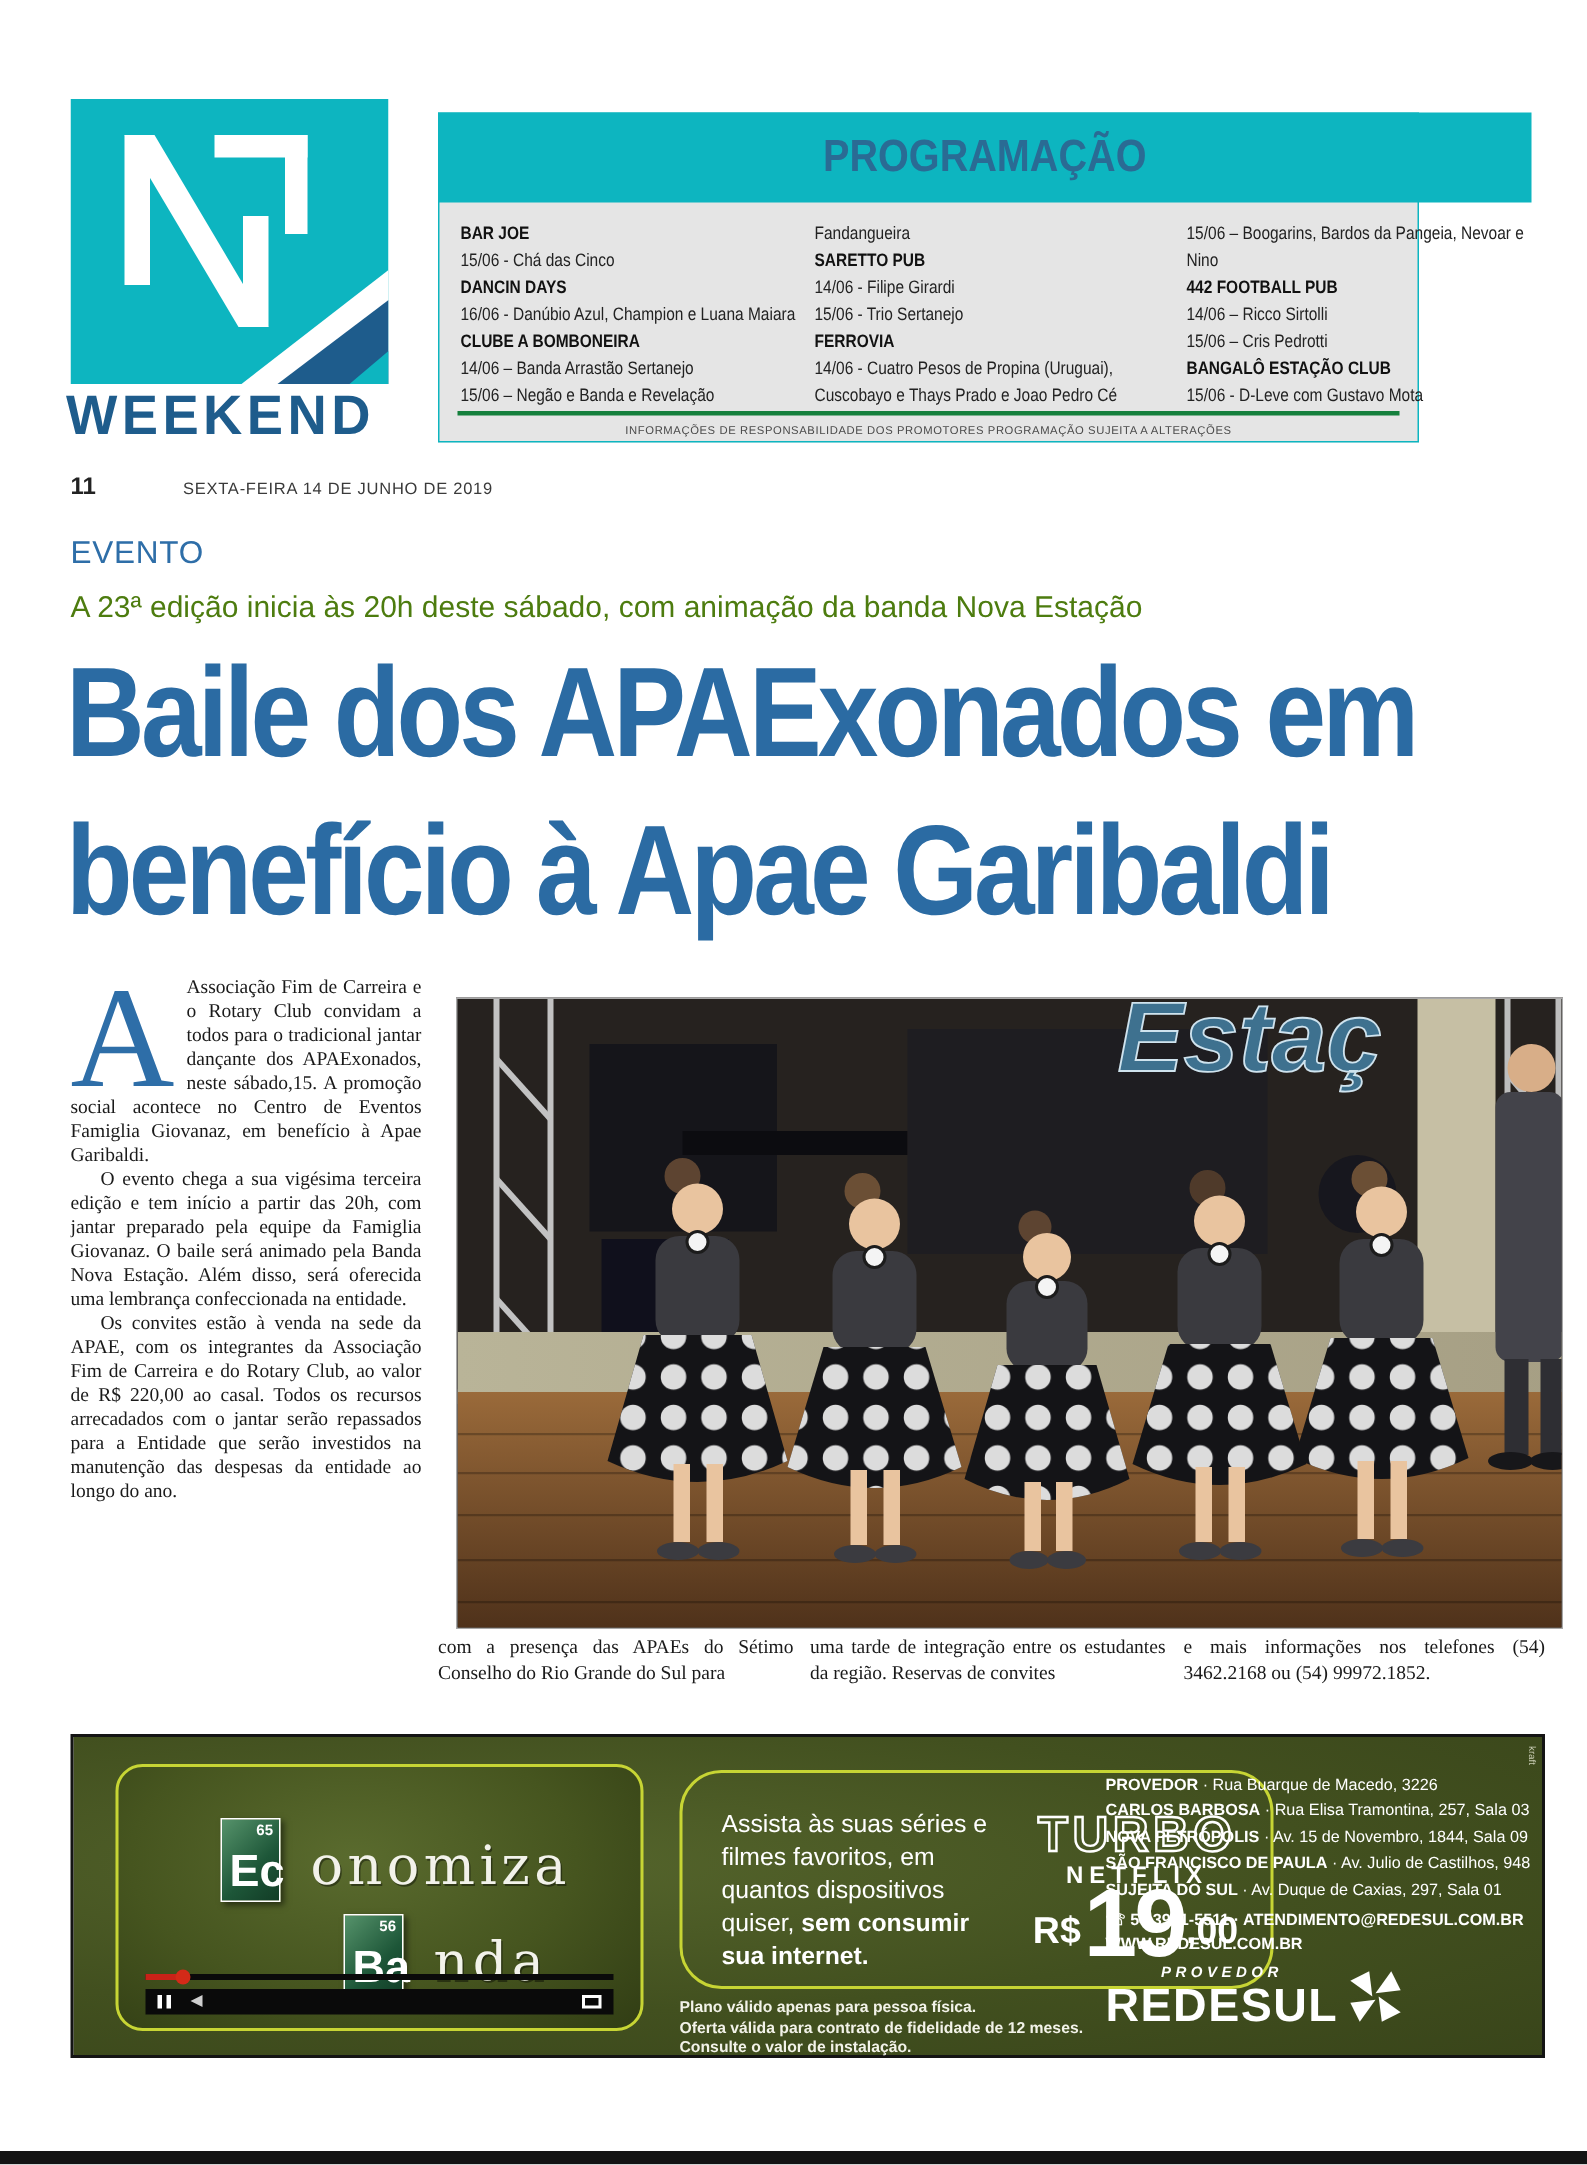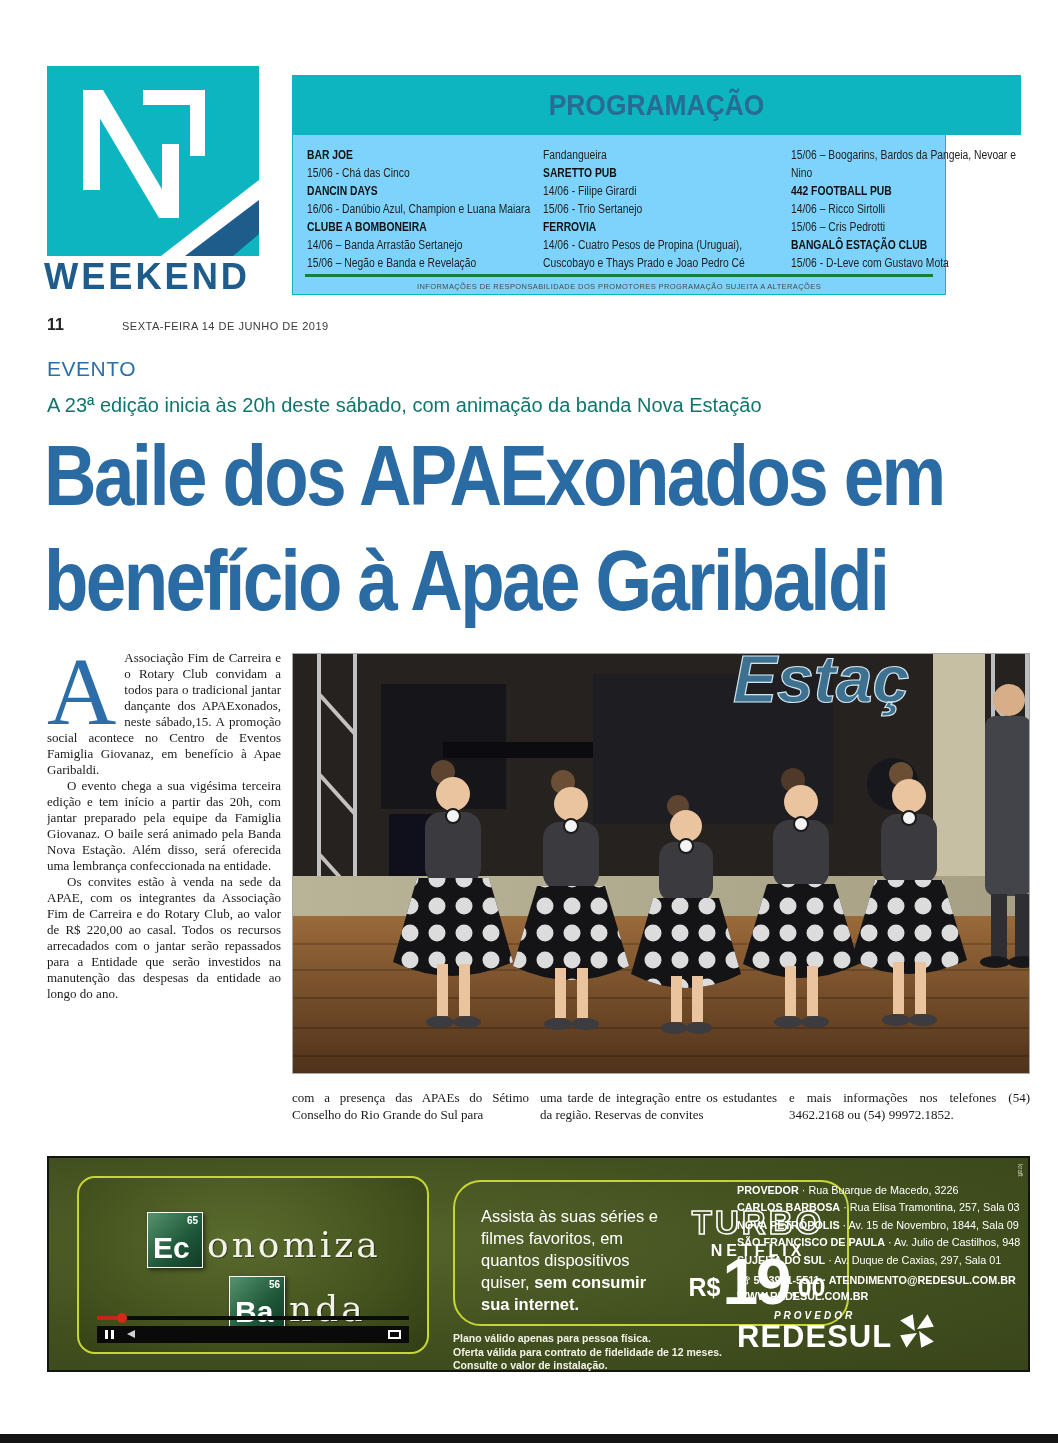--- a/index.html
+++ b/index.html
@@ -8,70 +8,70 @@
 
   
   .logo{position:absolute;left:47px;top:66px;width:212px;height:190px;}
   .weekend{position:absolute;left:44px;top:256px;width:230px;font-size:37px;font-weight:bold;
            color:#1e5c8c;letter-spacing:3px;transform:scaleX(0.98);transform-origin:left top;white-space:nowrap;}
   .pageno{position:absolute;left:47px;top:316px;font-size:16px;font-weight:bold;color:#222;}
   .dateline{position:absolute;left:122px;top:320px;font-size:11px;color:#3a3a3a;letter-spacing:0.5px;}
 
   
   .progbox{position:absolute;left:292px;top:75px;width:654px;height:220px;
-           border:1.5px solid #0db5c0;box-sizing:border-box;background:#7dd3fc;}
+           border:1.5px solid #0db5c0;box-sizing:border-box;background:#e5e5e5;}
   .progband{position:absolute;left:-1.5px;top:-1.5px;width:729px;height:60px;background:#0db5c0;
             display:flex;align-items:center;justify-content:center;}
   .progtitle{font-size:30px;font-weight:bold;color:#2a6b94;letter-spacing:0px;
              transform:scaleX(0.88);white-space:nowrap;}
   .progbody{position:absolute;left:0;top:60px;right:0;bottom:0;}
   .progcol{position:absolute;top:10px;font-size:12px;line-height:18px;color:#222;
            transform:scaleX(0.86);transform-origin:left top;width:270px;}
   .progcol .prog-line{white-space:normal;}
   .progcol .prog-line.b{font-weight:bold;color:#111;}
   .pc1{left:14px;}
   .pc2{left:250px;}
   .pc3{left:498px;width:262px;}
   .prog-disclaimer{position:absolute;left:12px;right:12px;bottom:3px;border-top:3px solid #15803d;
                    padding-top:5px;text-align:center;font-size:7.5px;color:#4a4a4a;letter-spacing:0.4px;}
 
   
   .kicker{position:absolute;left:47px;top:357px;font-size:21px;color:#2e6ea8;letter-spacing:0.5px;}
-  .subtitle{position:absolute;left:47px;top:394px;font-size:20px;color:#0f766e;}
+  .subtitle{position:absolute;left:47px;top:394px;font-size:20px;color:#4d7c0f;}
   .headline{position:absolute;left:44px;top:424px;width:1160px;margin:0;
             font-size:85px;font-weight:bold;color:#2b6ba3;letter-spacing:-3px;line-height:1.23;
             transform:scaleX(0.855);transform-origin:left top;}
   .headline span{display:block;white-space:nowrap;}
 
   
   .bodycol{position:absolute;left:47px;top:650px;width:234px;height:500px;overflow:hidden;
            font-family:"Liberation Serif",serif;font-size:13px;line-height:16px;color:#1a1a1a;
            text-align:justify;}
   .bodycol p{margin:0;}
   .bodycol p + p{text-indent:20px;}
   .dropcap{float:left;font-size:96px;line-height:0.78;color:#2e6ea8;margin:5px 8px 0 0;
            font-family:"Liberation Serif",serif;}
 
   
-  .photo{position:absolute;left:292px;top:653px;width:738px;height:421px;margin:0;
+  .photo{position:absolute;left:292px;top:653px;width:738px;height:421px;margin:12px;
          border:1px solid #a8a8a8;box-sizing:border-box;overflow:hidden;background:#24211f;}
 
   
   .cont{position:absolute;top:1090px;width:237px;font-family:"Liberation Serif",serif;
         font-size:13px;line-height:16.5px;color:#1a1a1a;text-align:justify;}
   .c1{left:292px;}.c2{left:540px;}.c3{left:789px;width:241px;}
 
   
   .ad{position:absolute;left:47px;top:1156px;width:983px;height:216px;box-sizing:border-box;
       border:2px solid #141414;color:#fff;
       background:radial-gradient(ellipse at 30% 40%, #55652c 0%, #42501f 55%, #39451a 100%);}
   .thumb{position:absolute;left:28px;top:18px;width:352px;height:178px;border:2px solid #c7d534;
          border-radius:18px;box-sizing:border-box;overflow:hidden;
          background:radial-gradient(ellipse at 45% 35%, #5a6b2e 0%, #46551f 55%, #313d14 100%);}
-  .tile{position:absolute;width:56px;height:56px;border:1px solid #fff;box-sizing:border-box;
+  .tile{position:absolute;width:40px;height:56px;border:1px solid #fff;box-sizing:border-box;
         background:linear-gradient(135deg,#56936b 0%,#1d5638 60%,#123c26 100%);
         box-shadow:2px 2px 4px rgba(0,0,0,.5);}
   .tile .num{position:absolute;top:2px;right:4px;font-size:10px;font-weight:bold;}
   .tile .sym{position:absolute;left:5px;bottom:2px;font-size:30px;font-weight:bold;}
   .t1{left:68px;top:34px;}
   .t2{left:150px;top:98px;}
   .grunge{position:absolute;font-family:"DejaVu Serif",serif;color:#f2f2ea;letter-spacing:3px;
           font-size:36px;text-shadow:1px 1px 0 rgba(0,0,0,.4);}
   .g1{left:128px;top:46px;}
   .g2{left:210px;top:110px;}

